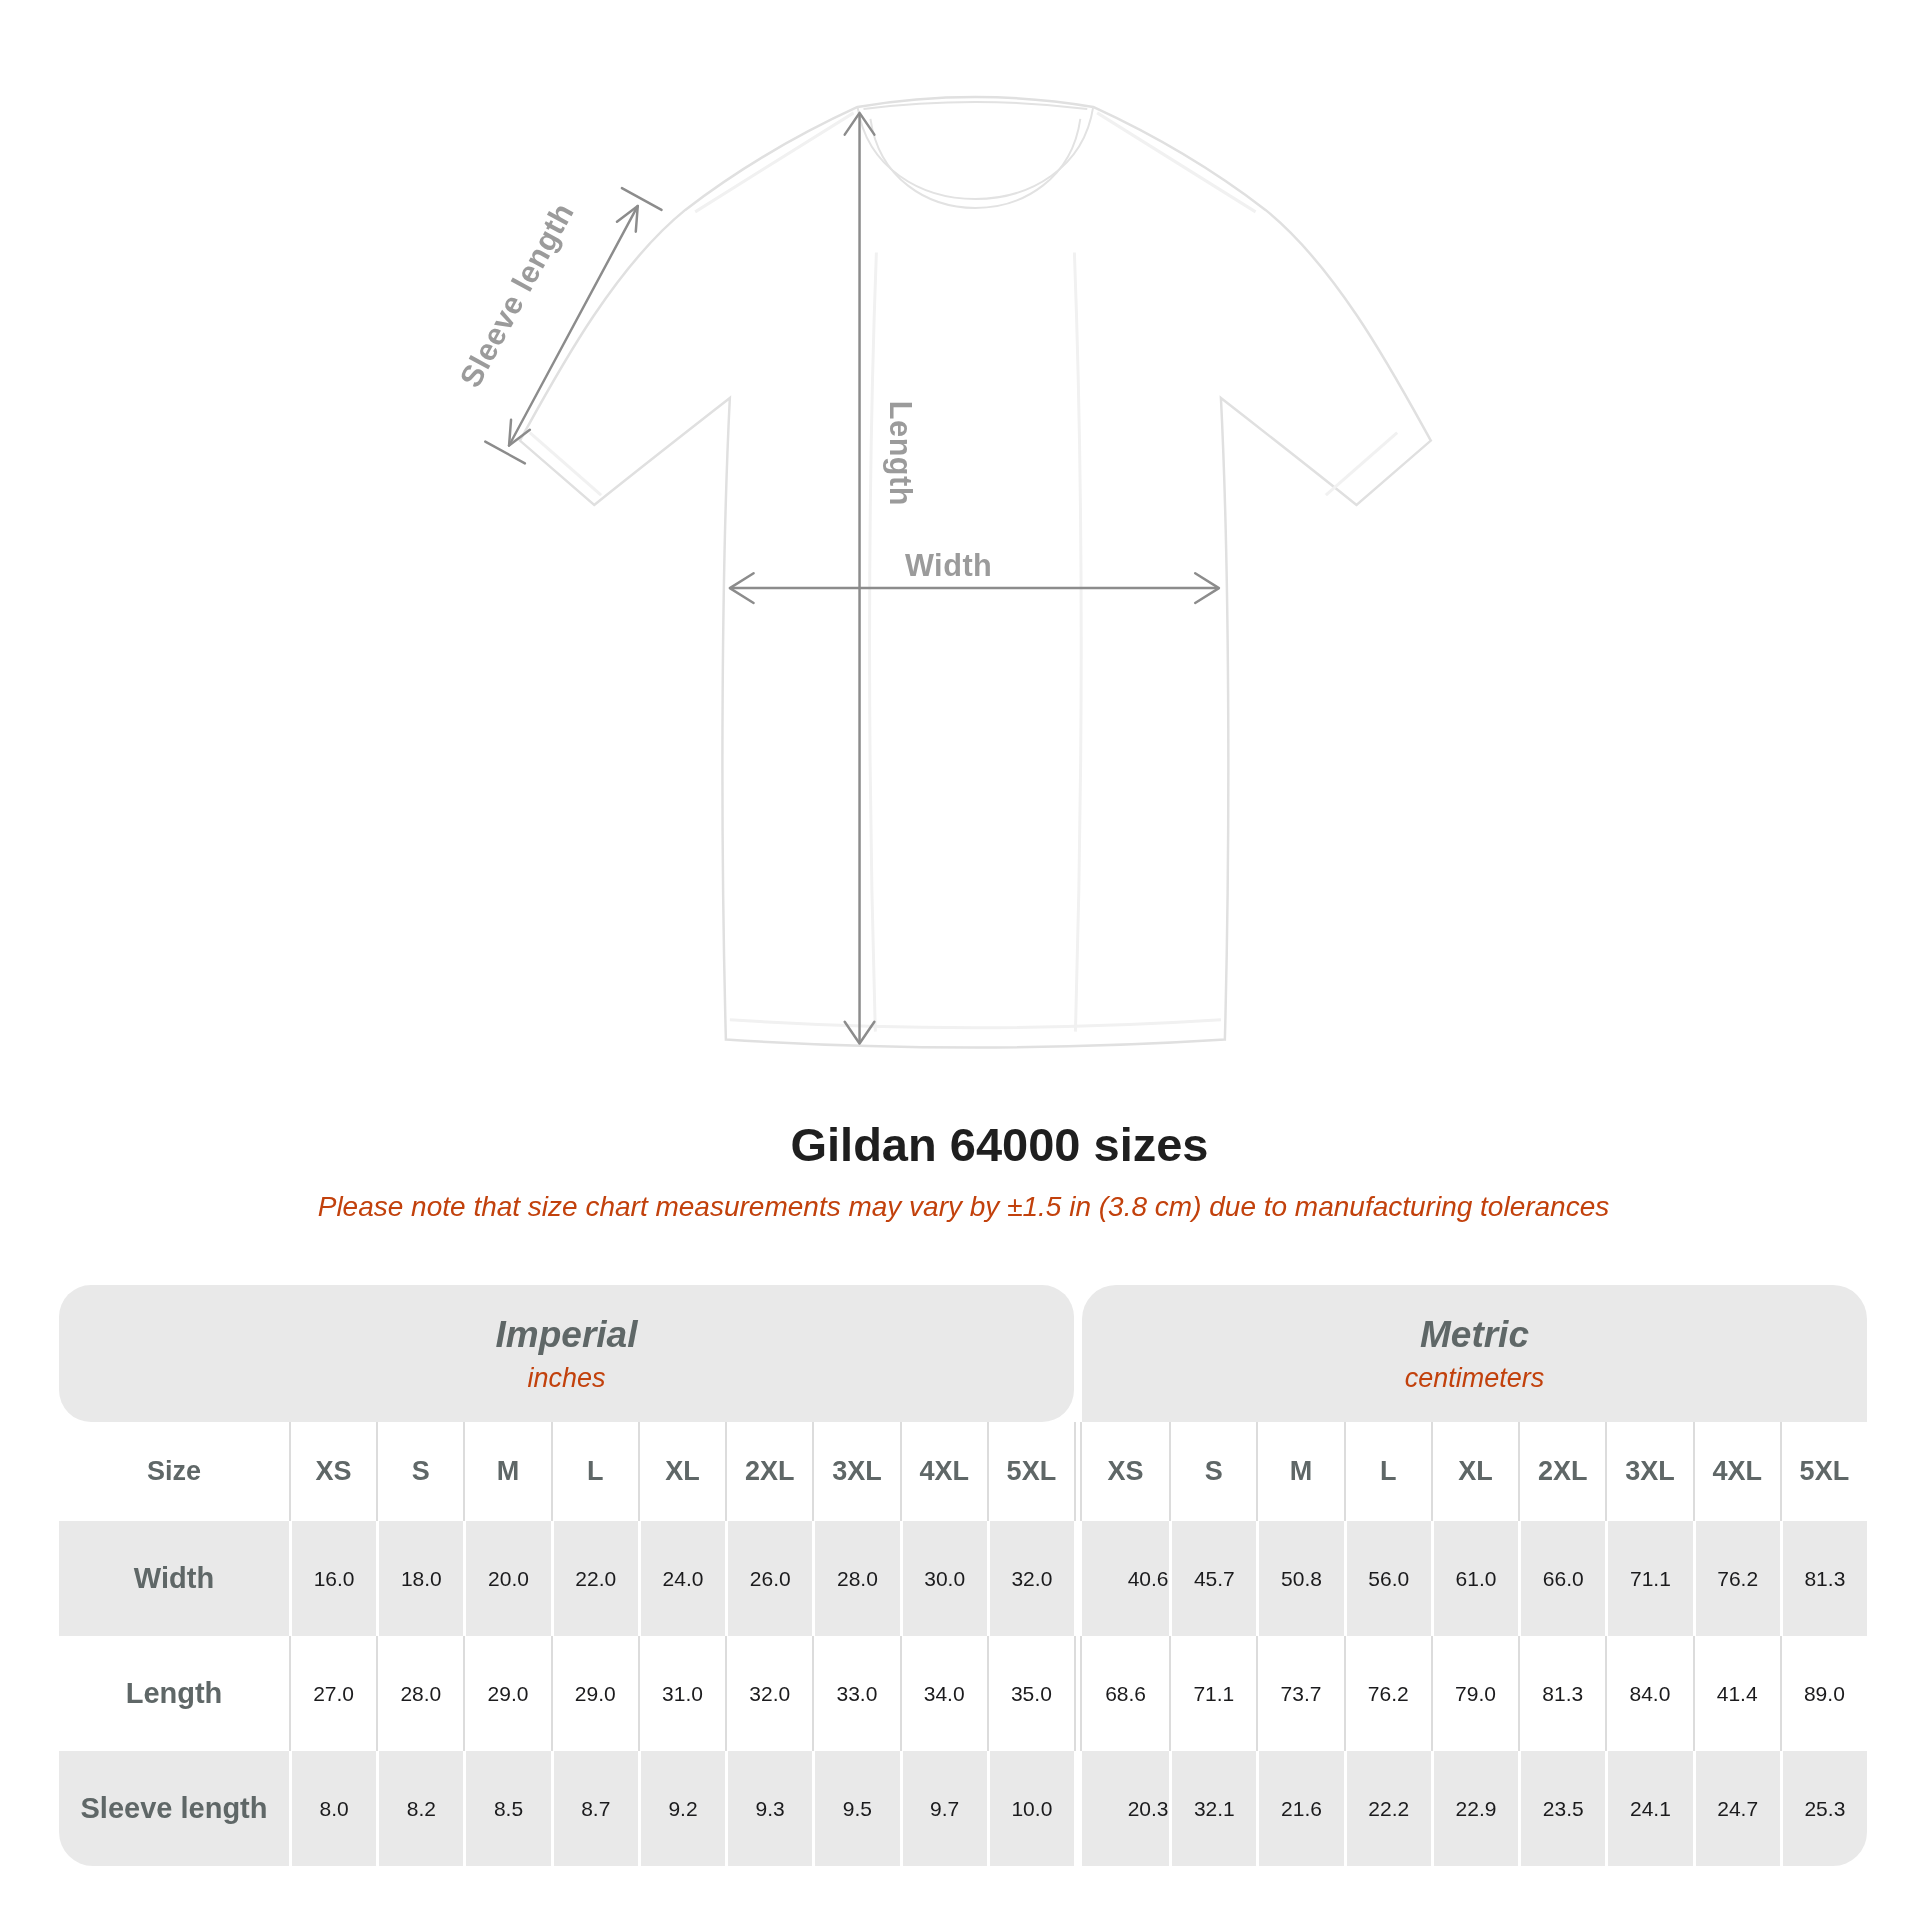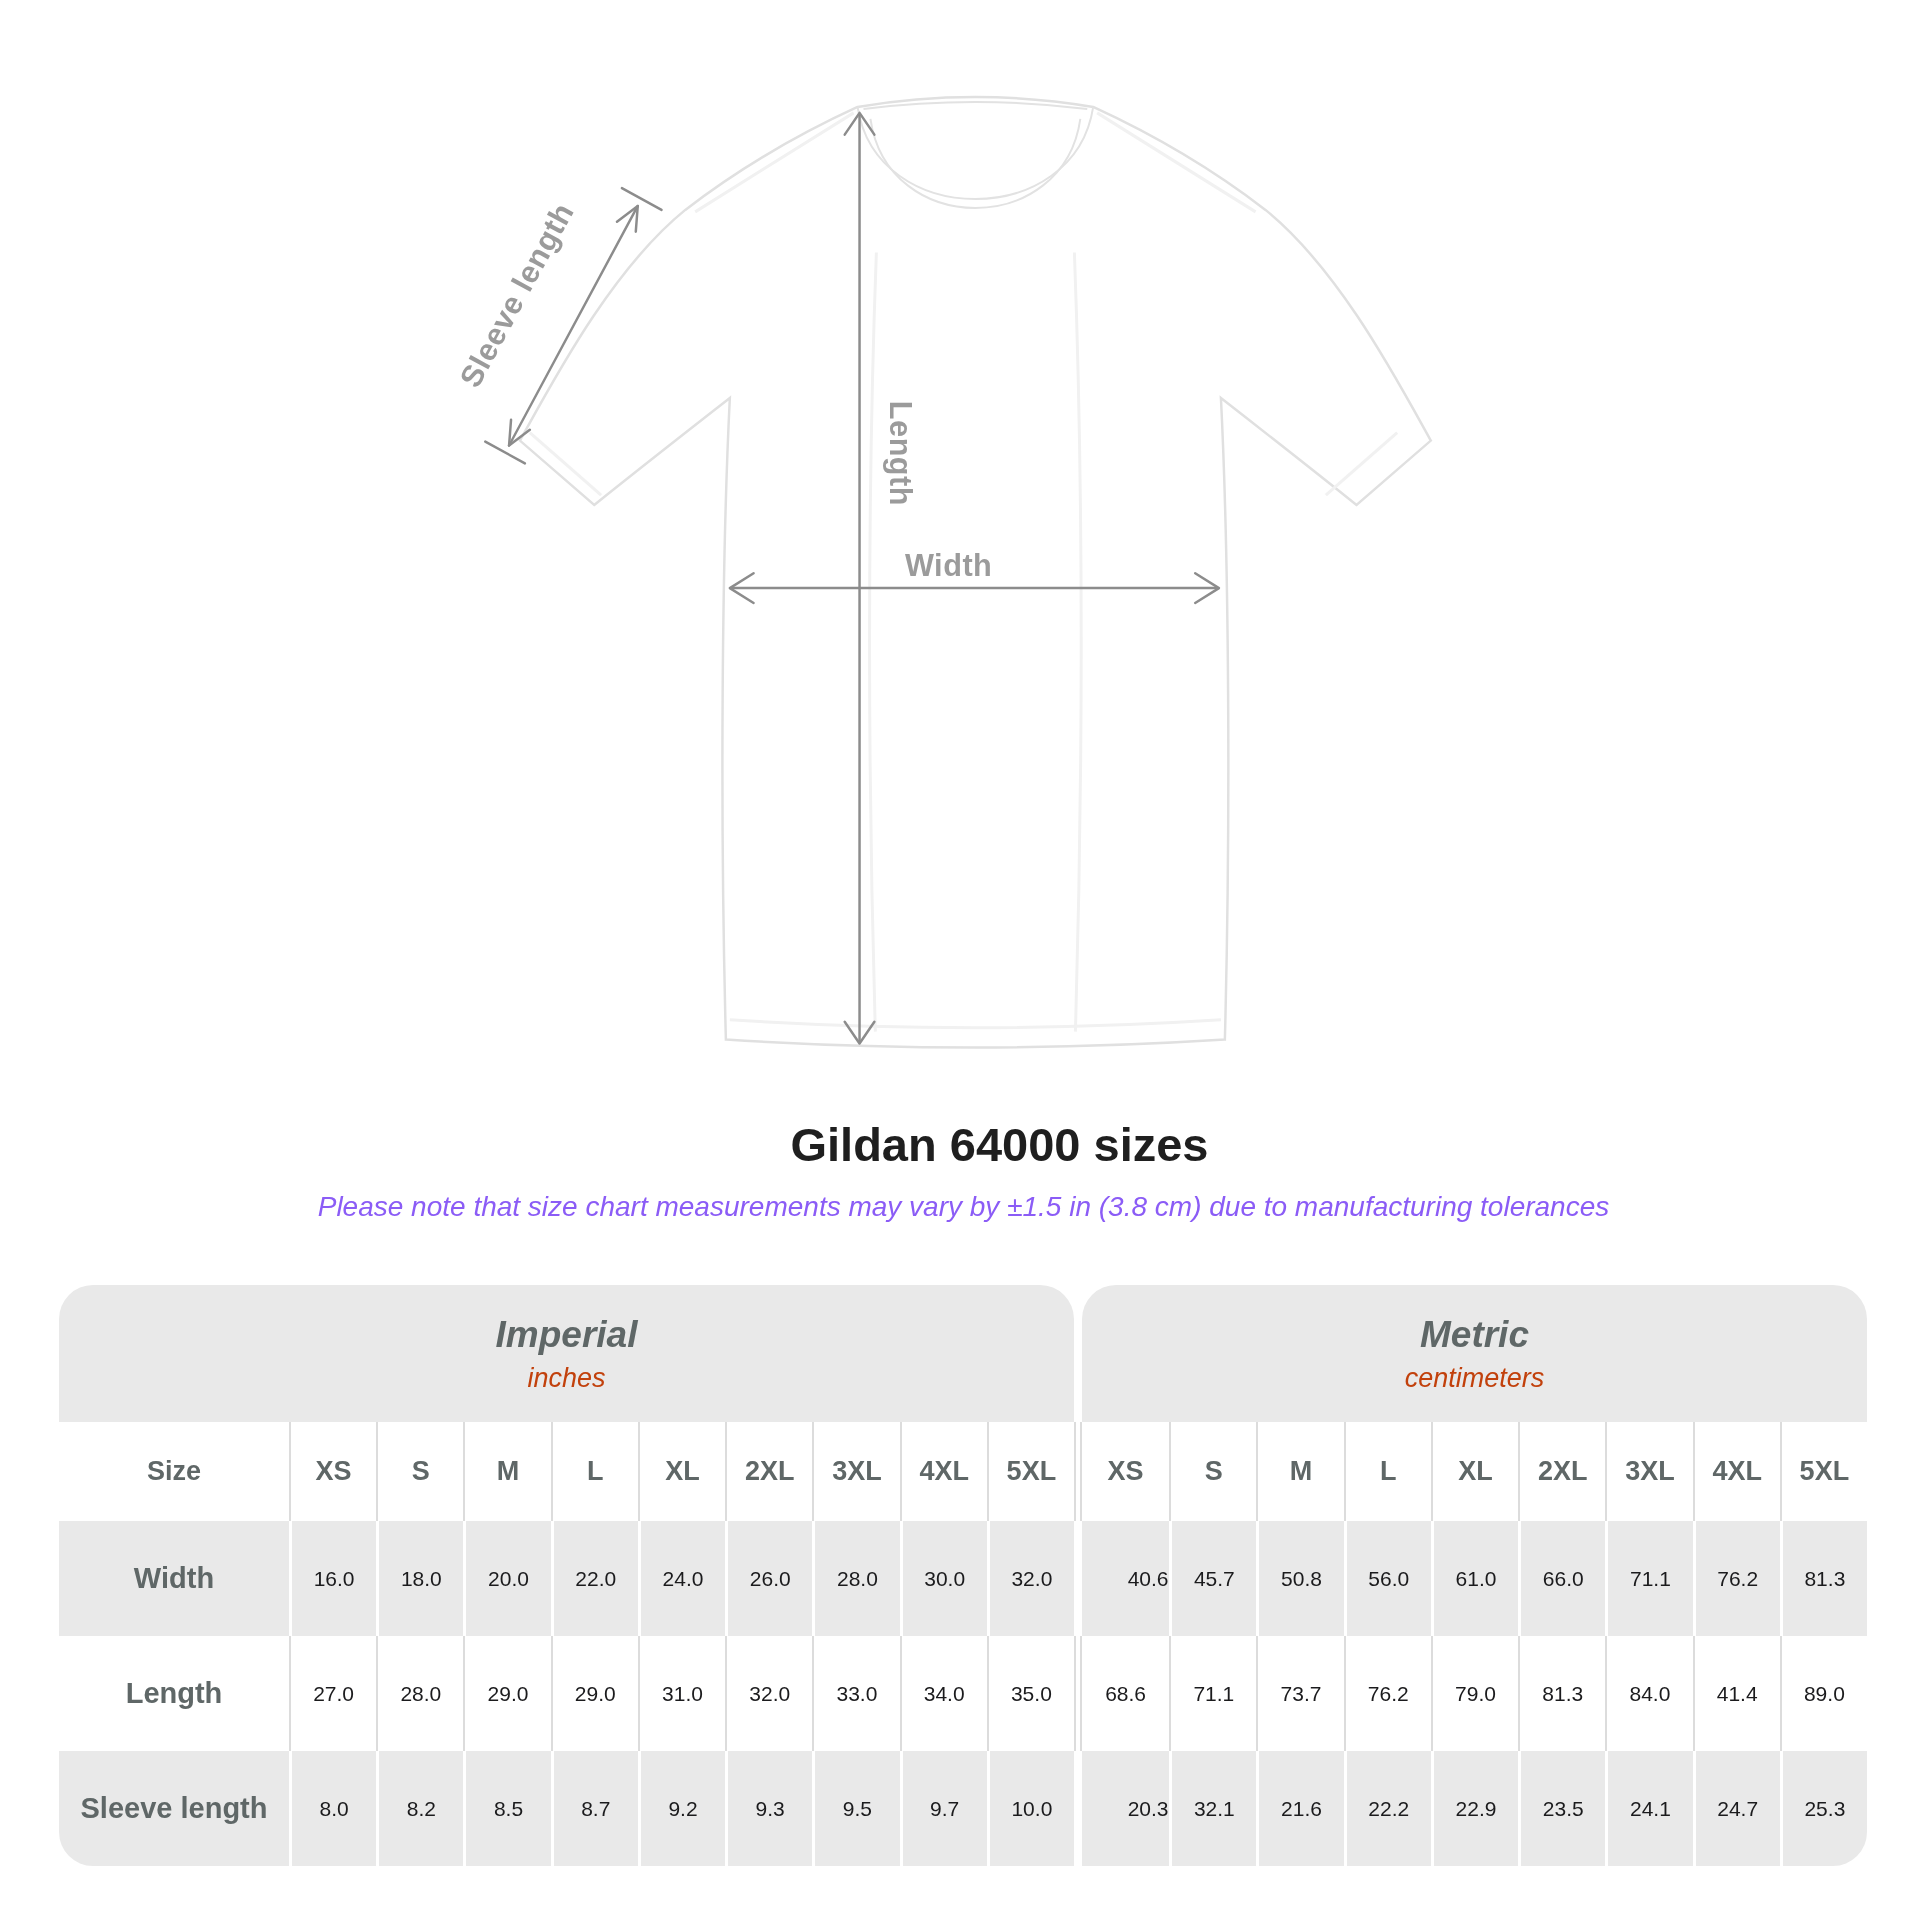--- a/index.html
+++ b/index.html
@@ -12,32 +12,32 @@
   .shirt-detail{fill:none;stroke:#e2e2e2;stroke-width:2;}
   .shirt-soft{fill:none;stroke:#f1f1f1;stroke-width:3;}
   .measure{fill:none;stroke:#8c8c8c;stroke-width:2.5;stroke-linecap:round;stroke-linejoin:round;}
   .mlabel{font-family:"Liberation Sans",sans-serif;font-size:31px;font-weight:bold;
           fill:#9b9b9b;letter-spacing:0.5px;}
 
   
   #title{position:absolute;left:0;top:1117px;width:100%;text-align:center;
          font-size:47px;font-weight:bold;color:#1f1f1f;padding-left:36px;}
   #subtitle{position:absolute;left:0;top:1191px;width:100%;text-align:center;
-            font-size:28px;font-style:italic;color:#8b5cf6;}
+            font-size:28px;font-style:italic;color:#c2410c;}
 
   
   #size-table{position:absolute;left:59px;top:1285px;width:1808px;}
   .trow{display:grid;grid-template-columns:230px repeat(9,1fr) 8px repeat(9,1fr);}
   .header-row{height:137px;}
   .size-row{height:99px;}
   .data-row{height:115px;}
 
   .hblock{background:#e9e9e9;border-radius:34px 34px 0 0;display:flex;
           flex-direction:column;align-items:center;justify-content:center;gap:7px;}
-  .hblock.b1{grid-column:1/11;}
+  .hblock.b1{grid-column:1/11;border-radius:32px;}
   .hblock.b2{grid-column:12/21;}
   .htitle{font-size:37px;font-weight:bold;font-style:italic;color:#5f6767;}
   .hunit{font-size:27px;font-style:italic;color:#c2410c;}
 
   .cell{display:flex;align-items:center;justify-content:center;box-sizing:border-box;}
   .label-cell{font-weight:bold;color:#5f6767;font-size:29px;text-align:center;}
   .size-row .cell{font-weight:bold;color:#5f6767;font-size:27px;}
   .data-row .val-cell{color:#1b1b1d;font-size:21px;}
 
   .white-row .cell{background:#ffffff;border-left:2px solid #dcdcdc;}

